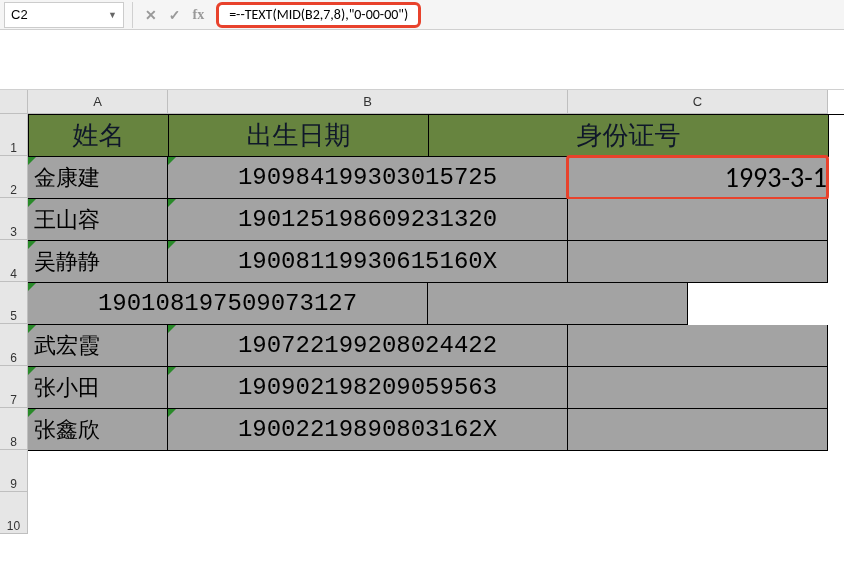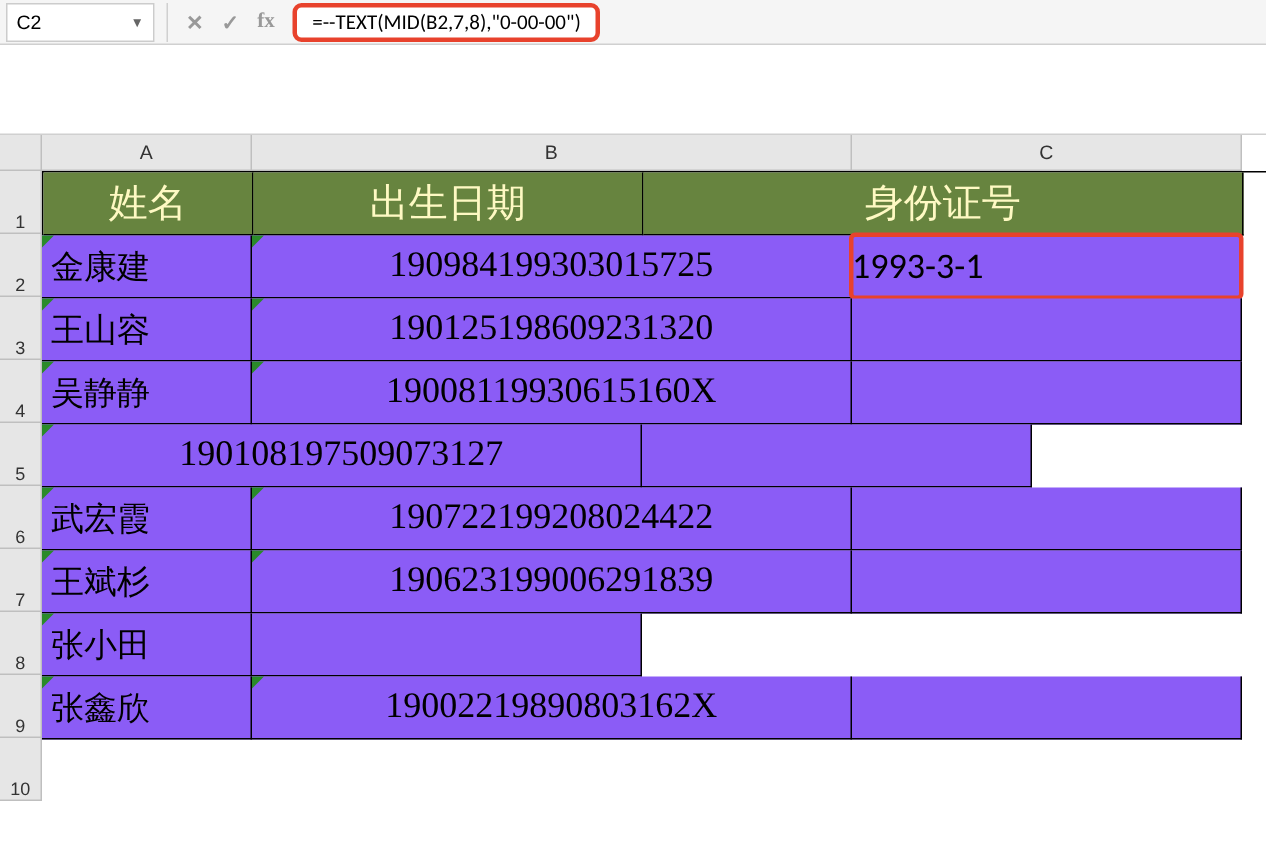--- a/index.html
+++ b/index.html
@@ -1,19 +1,19 @@
 <!DOCTYPE html>
 <html><head>
   <meta charset="utf-8">
   <style>
     * { box-sizing: border-box; margin: 0; padding: 0; }
     body { font-family: "Microsoft YaHei", SimSun, Arial, sans-serif; background: #fff; font-size: 14px; }
     
     .formula-bar { display: flex; align-items: center; height: 30px; border-bottom: 1px solid #d0d0d0; background: #f5f5f5; }
-    .name-box { width: 99px; height: 26px; margin: 0 4px; background: #fff; border: 1px solid #ccc; display: flex; align-items: center; padding: 1px 6px; justify-content: space-between; }
+    .name-box { width: 120px; height: 26px; margin: 0 4px; background: #fff; border: 1px solid #ccc; display: flex; align-items: center; padding: 1px 6px; justify-content: space-between; }
     .name-box-text { font-size: 13px; }
     .name-box-dd { font-size: 9px; color: #666; }
     .fb-divider { width: 1px; height: 26px; background: #d0d0d0; margin: 0 4px; }
     .fb-icons { display: flex; gap: 12px; padding: 0 8px; align-items: center; }
     .fb-icon { color: #999; font-size: 14px; font-weight: bold; }
     .fb-fx { font-family: Georgia, serif; }
     .formula-input { flex: 0 0 auto; height: 26px; margin-left: 4px; border: 3px solid #e8422c; border-radius: 6px; background: #fff; display: flex; align-items: center; padding: 0 10px; font-size: 14px; font-family: Calibri, Arial; }
     
     .spacer { height: 60px; background: #fff; border-bottom: 1px solid #d0d0d0; }
     
@@ -29,25 +29,25 @@
     .colh { background: #e6e6e6; border-right: 1px solid #bfbfbf; border-bottom: 1px solid #bfbfbf; display: flex; align-items: center; justify-content: center; font-size: 13px; color: #333; }
     .colh.cA { width: 140px; }
     .colh.cB { width: 400px; }
     .colh.cC { width: 260px; }
     
     .datarow { display: flex; }
     .cell { border-right: 1px solid #000; border-bottom: 1px solid #000; display: flex; align-items: center; position: relative; }
     .cell.cA { width: 140px; }
     .cell.cB { width: 400px; }
     .cell.cC { width: 260px; }
-    .row-hdr .cell { height: 42px; background: #67843f; color: #fef9c3; font-size: 26px; font-family: "KaiTi", "STKaiti", serif; justify-content: center; }
-    .row-data .cell { height: 42px; background: #8b5cf6; color: #000; font-size: 22px; font-family: "SimSun", serif; }
+    .row-hdr .cell { height: 42px; background: #67843f; color: #0f172a; font-size: 26px; font-family: "KaiTi", "STKaiti", serif; justify-content: center; }
+    .row-data .cell { height: 42px; background: #a3a3a3; color: #000; font-size: 22px; font-family: "SimSun", serif; }
     .row-data .cell.cA { padding-left: 6px; justify-content: flex-start; }
-    .row-data .cell.cB { justify-content: center; font-family: Liberation Serif, serif; font-size: 24px; text-align: right; }
-    .row-data .cell.cC { justify-content: flex-start; font-family: Calibri, Arial; font-size: 24px; }
+    .row-data .cell.cB { justify-content: center; font-family: Liberation Mono, monospace; font-size: 24px; text-align: right; }
+    .row-data .cell.cC { justify-content: flex-end; font-family: Calibri, Arial; font-size: 28px; }
     
     .tri { position: absolute; top: 0; left: 0; width: 0; height: 0; border-top: 8px solid #2a8a2a; border-right: 8px solid transparent; }
     
     .sel-ring { position: absolute; top: -2px; left: -2px; right: -2px; bottom: -2px; border: 3px solid #e8422c; border-radius: 4px; pointer-events: none; }
     .firstcellborder { border-top: 1px solid #000; border-left: 1px solid #000; }
   </style>
 </head>
 <body>
 
 <div class="formula-bar">
@@ -152,34 +152,25 @@
           <div class="tri"></div>
           <span>190722199208024422</span>
         </div>
       <div class="cell cC">
           <span></span>
         </div>
     </div>
     <div class="datarow row-data">
       <div class="cell cA">
           <div class="tri"></div>
-          <span>王斌杉</span>
+          <span>张小田</span>
         </div>
       <div class="cell cB">
           <div class="tri"></div>
-          <span>190623199006291839</span>
-        </div>
-      <div class="cell cC">
-          <span></span>
-        </div>
-    </div>
-    <div class="datarow row-data">
-      <div class="cell cA">
-          <div class="tri"></div>
-          <span>张小田</span>
+          <span>190902198209059563</span>
         </div>
       <div class="cell cC">
           <span></span>
         </div>
     </div>
     <div class="datarow row-data">
       <div class="cell cA">
           <div class="tri"></div>
           <span>张鑫欣</span>
         </div>

